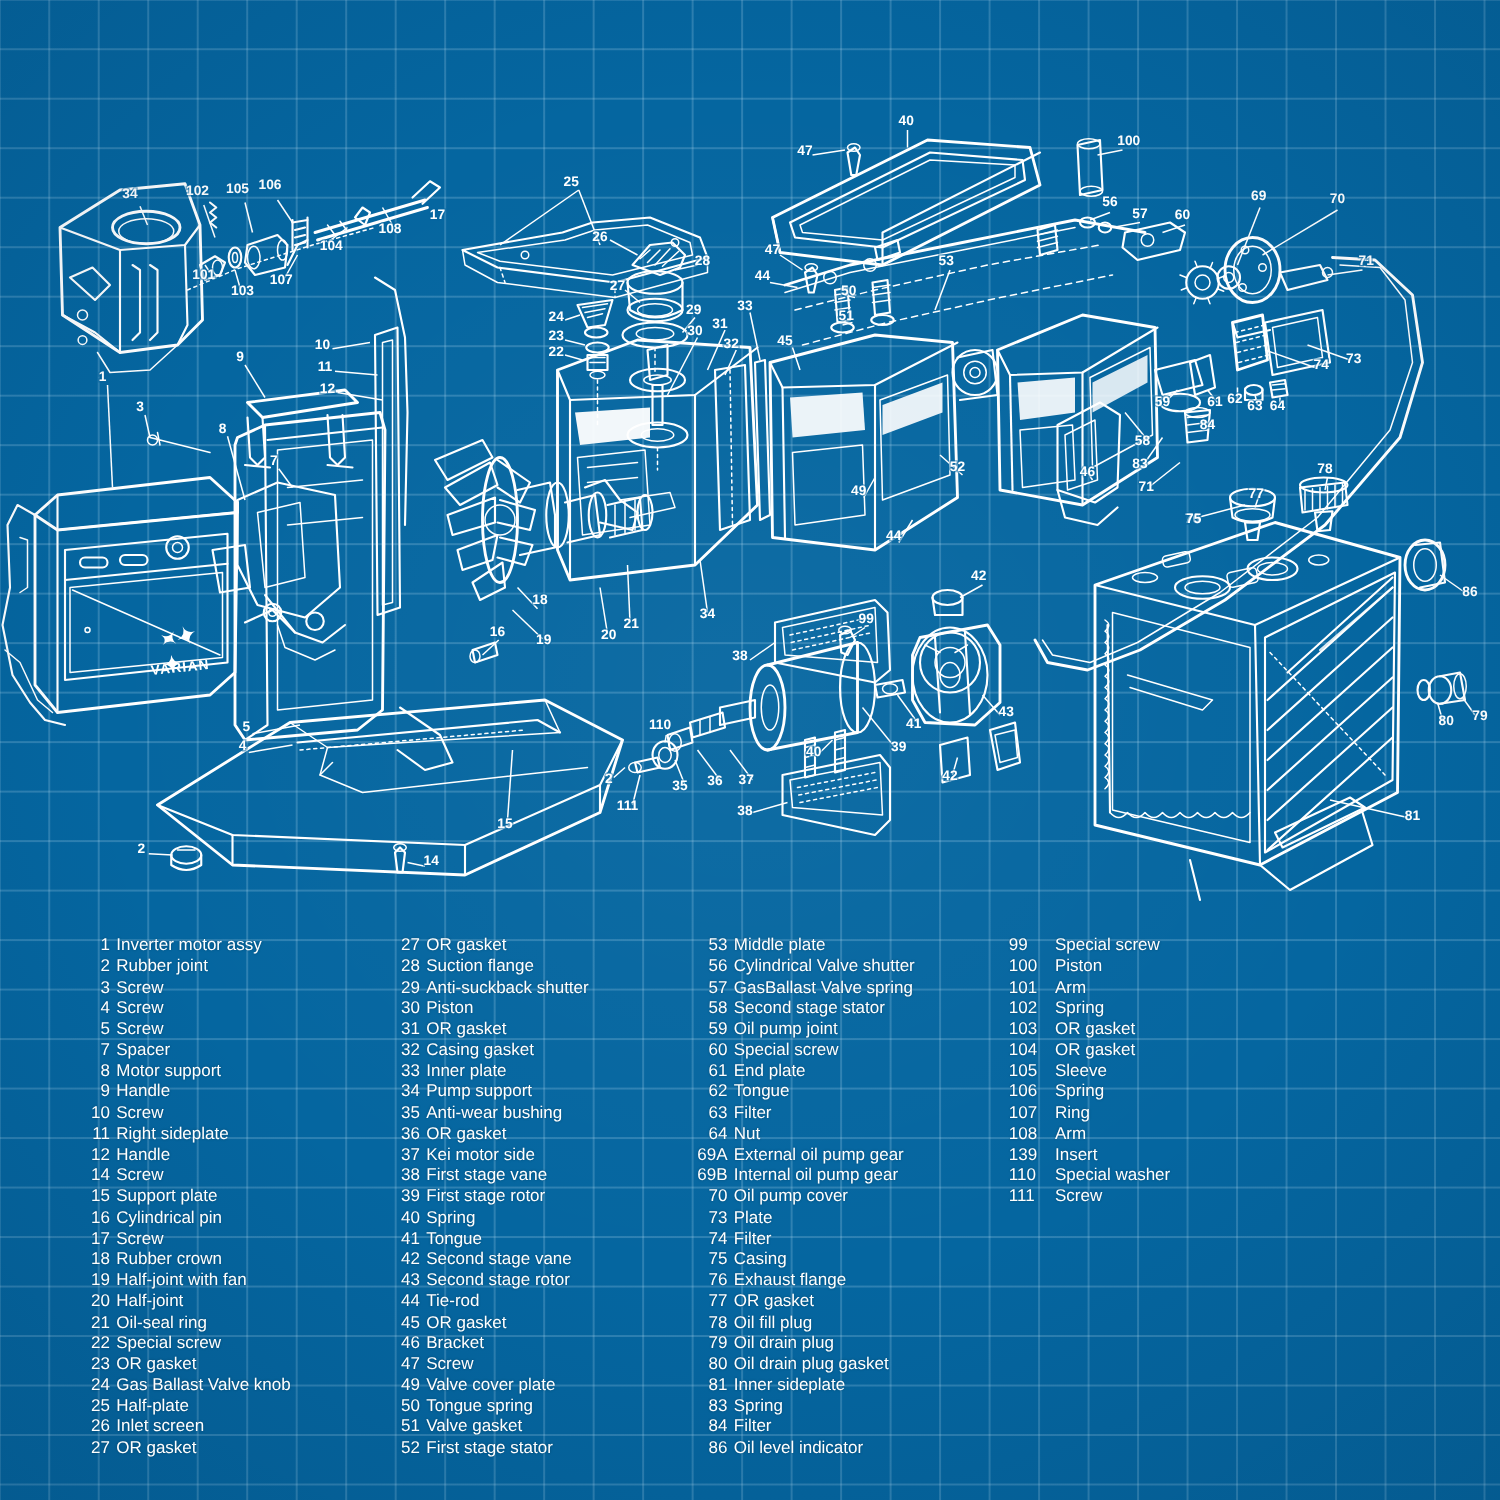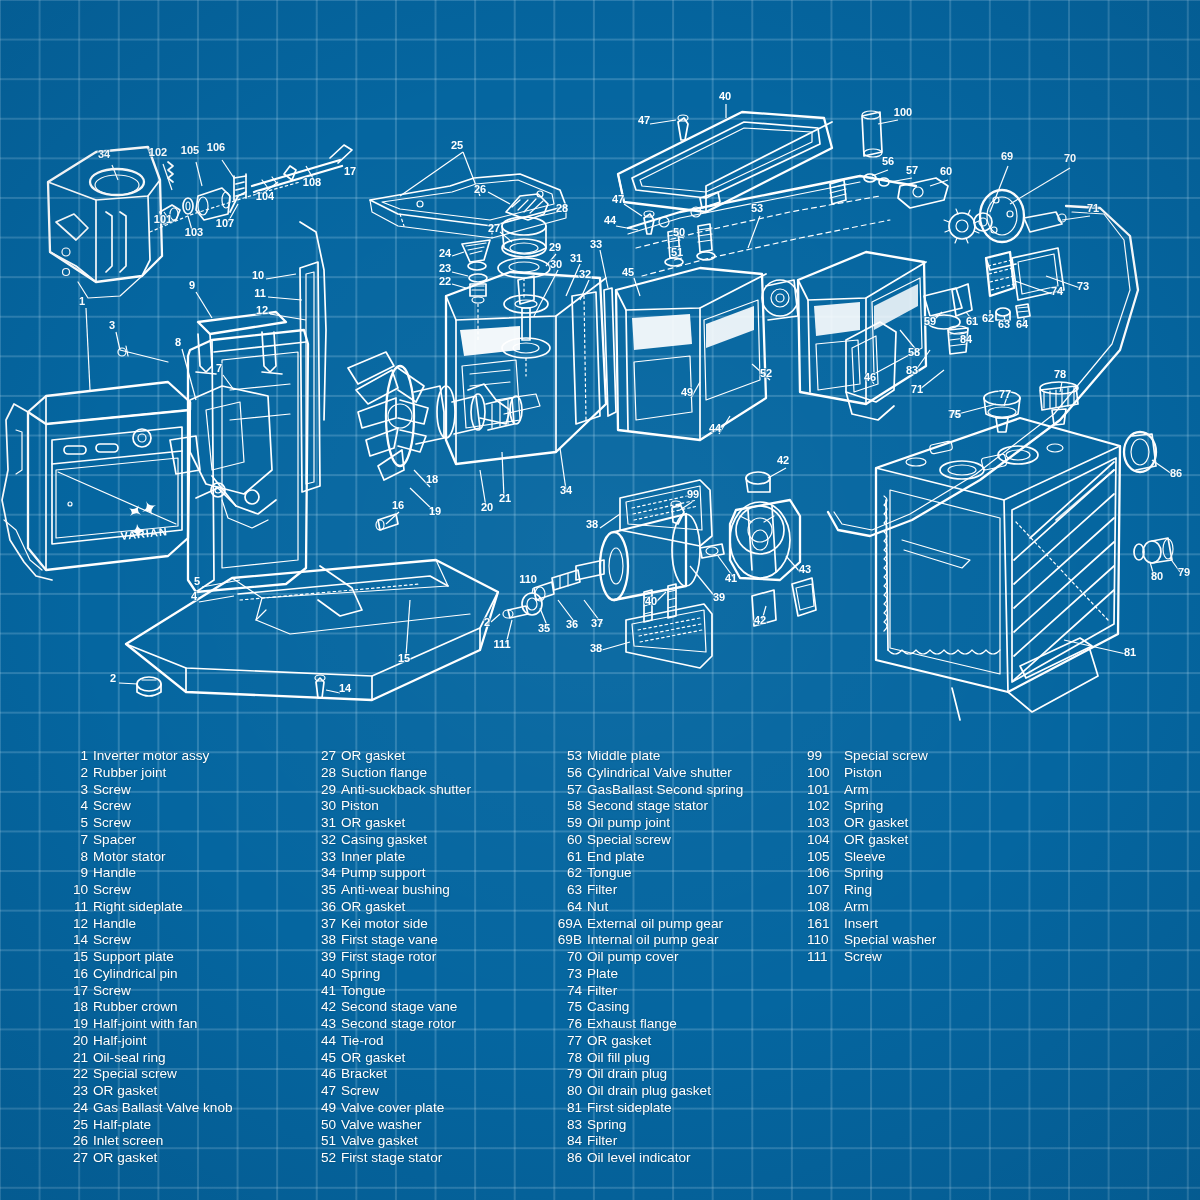--- a/index.html
+++ b/index.html
@@ -774,21 +774,21 @@
         <div class="legend-row">
           <span class="legend-num">5</span>
           <span class="legend-label">Screw</span>
         </div>
         <div class="legend-row">
           <span class="legend-num">7</span>
           <span class="legend-label">Spacer</span>
         </div>
         <div class="legend-row">
           <span class="legend-num">8</span>
-          <span class="legend-label">Motor stator</span>
+          <span class="legend-label">Motor support</span>
         </div>
         <div class="legend-row">
           <span class="legend-num">9</span>
           <span class="legend-label">Handle</span>
         </div>
         <div class="legend-row">
           <span class="legend-num">10</span>
           <span class="legend-label">Screw</span>
         </div>
         <div class="legend-row">
@@ -940,21 +940,21 @@
         <div class="legend-row">
           <span class="legend-num">47</span>
           <span class="legend-label">Screw</span>
         </div>
         <div class="legend-row">
           <span class="legend-num">49</span>
           <span class="legend-label">Valve cover plate</span>
         </div>
         <div class="legend-row">
           <span class="legend-num">50</span>
-          <span class="legend-label">Valve washer</span>
+          <span class="legend-label">Tongue spring</span>
         </div>
         <div class="legend-row">
           <span class="legend-num">51</span>
           <span class="legend-label">Valve gasket</span>
         </div>
         <div class="legend-row">
           <span class="legend-num">52</span>
           <span class="legend-label">First stage stator</span>
         </div>
       </div>
@@ -962,21 +962,21 @@
         <div class="legend-row">
           <span class="legend-num">53</span>
           <span class="legend-label">Middle plate</span>
         </div>
         <div class="legend-row">
           <span class="legend-num">56</span>
           <span class="legend-label">Cylindrical Valve shutter</span>
         </div>
         <div class="legend-row">
           <span class="legend-num">57</span>
-          <span class="legend-label">GasBallast Second spring</span>
+          <span class="legend-label">GasBallast Valve spring</span>
         </div>
         <div class="legend-row">
           <span class="legend-num">58</span>
           <span class="legend-label">Second stage stator</span>
         </div>
         <div class="legend-row">
           <span class="legend-num">59</span>
           <span class="legend-label">Oil pump joint</span>
         </div>
         <div class="legend-row">
@@ -1038,21 +1038,21 @@
         <div class="legend-row">
           <span class="legend-num">79</span>
           <span class="legend-label">Oil drain plug</span>
         </div>
         <div class="legend-row">
           <span class="legend-num">80</span>
           <span class="legend-label">Oil drain plug gasket</span>
         </div>
         <div class="legend-row">
           <span class="legend-num">81</span>
-          <span class="legend-label">First sideplate</span>
+          <span class="legend-label">Inner sideplate</span>
         </div>
         <div class="legend-row">
           <span class="legend-num">83</span>
           <span class="legend-label">Spring</span>
         </div>
         <div class="legend-row">
           <span class="legend-num">84</span>
           <span class="legend-label">Filter</span>
         </div>
         <div class="legend-row">
@@ -1095,21 +1095,21 @@
         </div>
         <div class="legend-row">
           <span class="legend-num">107</span>
           <span class="legend-label">Ring</span>
         </div>
         <div class="legend-row">
           <span class="legend-num">108</span>
           <span class="legend-label">Arm</span>
         </div>
         <div class="legend-row">
-          <span class="legend-num">161</span>
+          <span class="legend-num">139</span>
           <span class="legend-label">Insert</span>
         </div>
         <div class="legend-row">
           <span class="legend-num">110</span>
           <span class="legend-label">Special washer</span>
         </div>
         <div class="legend-row">
           <span class="legend-num">111</span>
           <span class="legend-label">Screw</span>
         </div>

